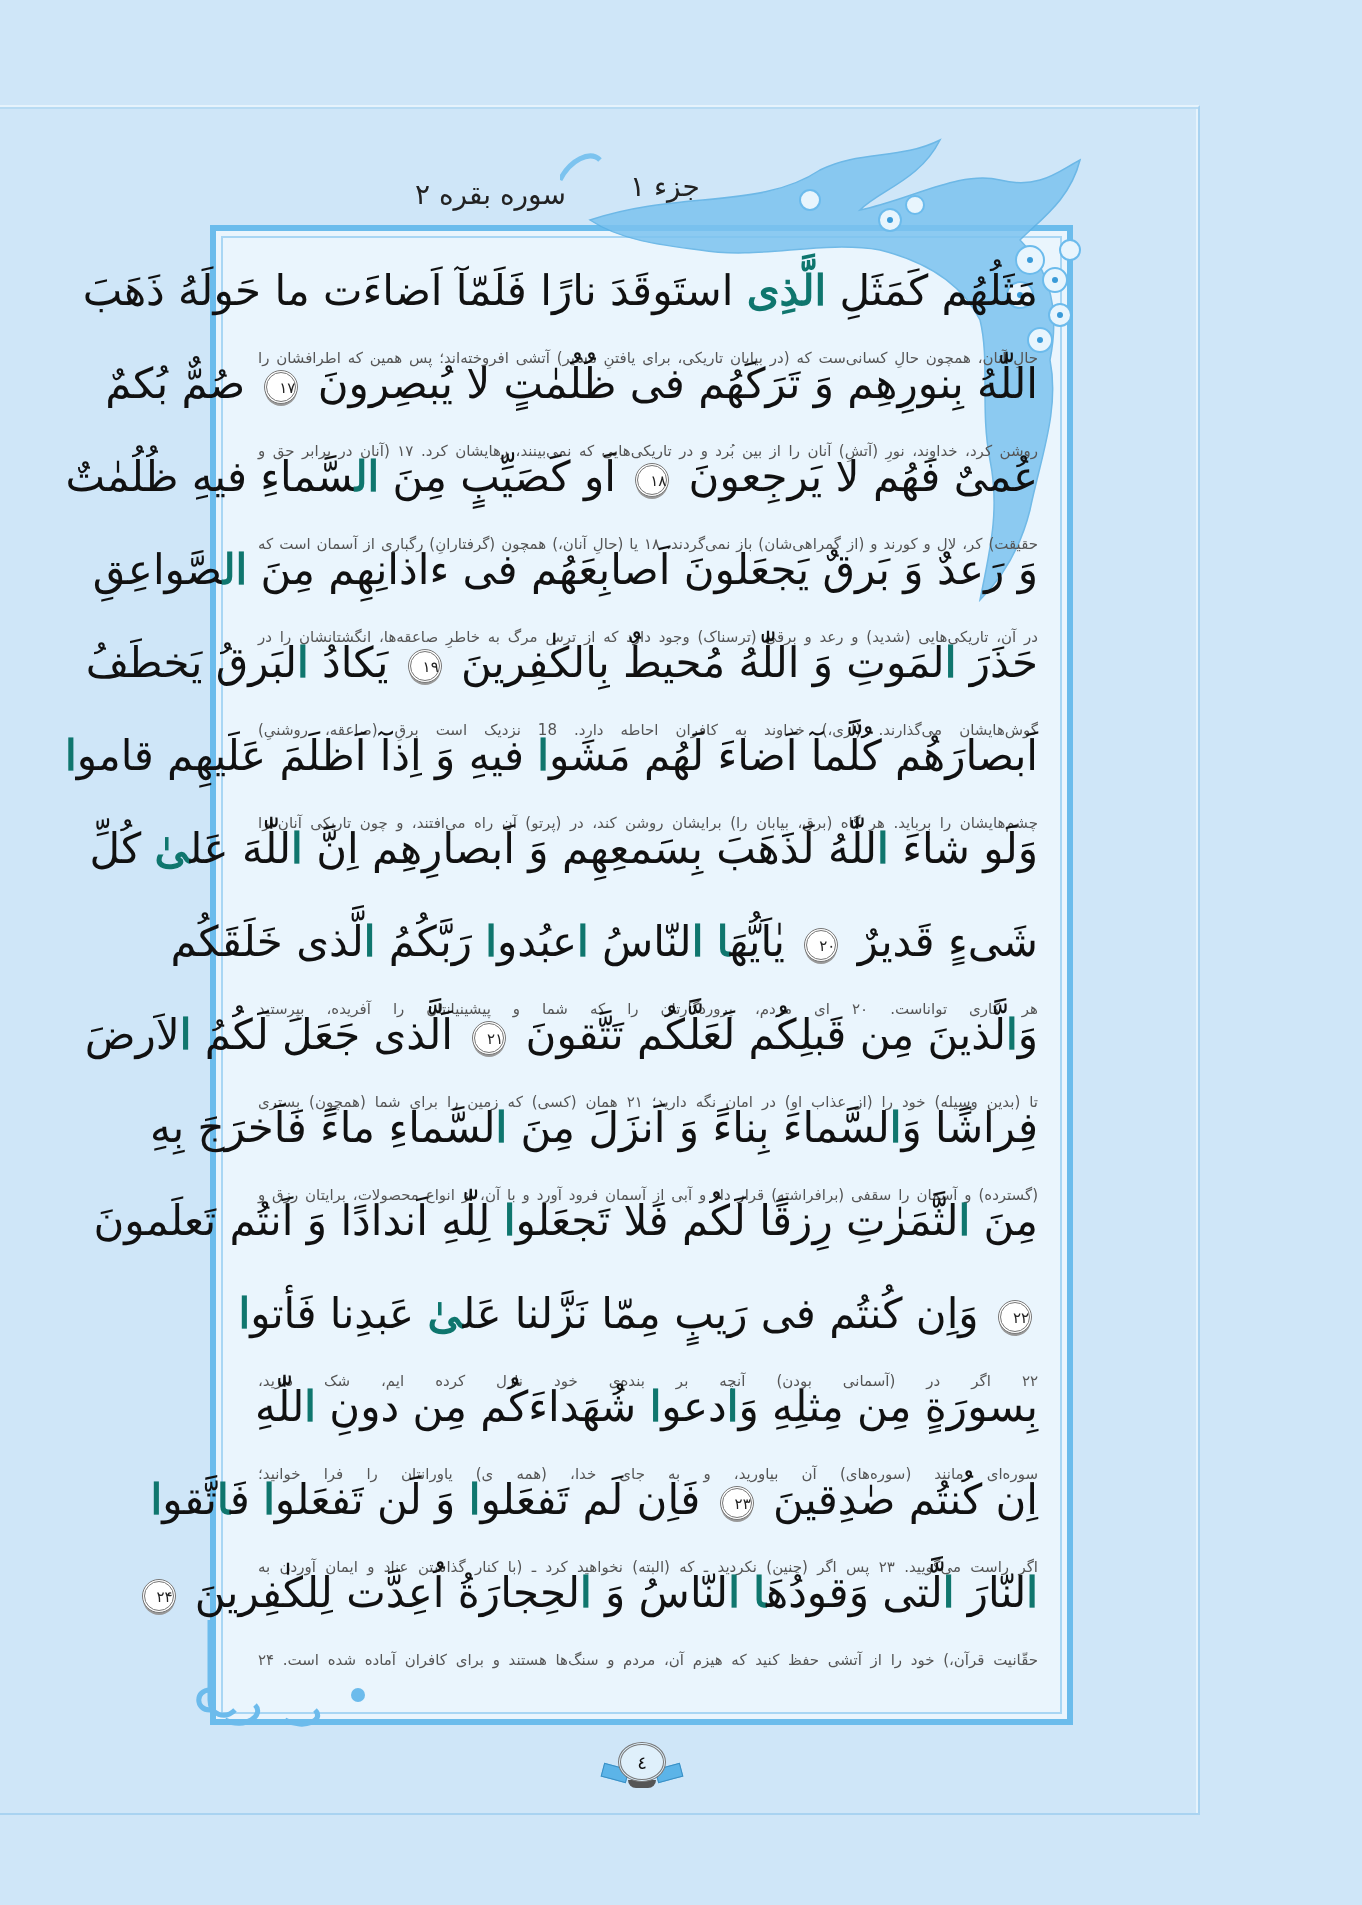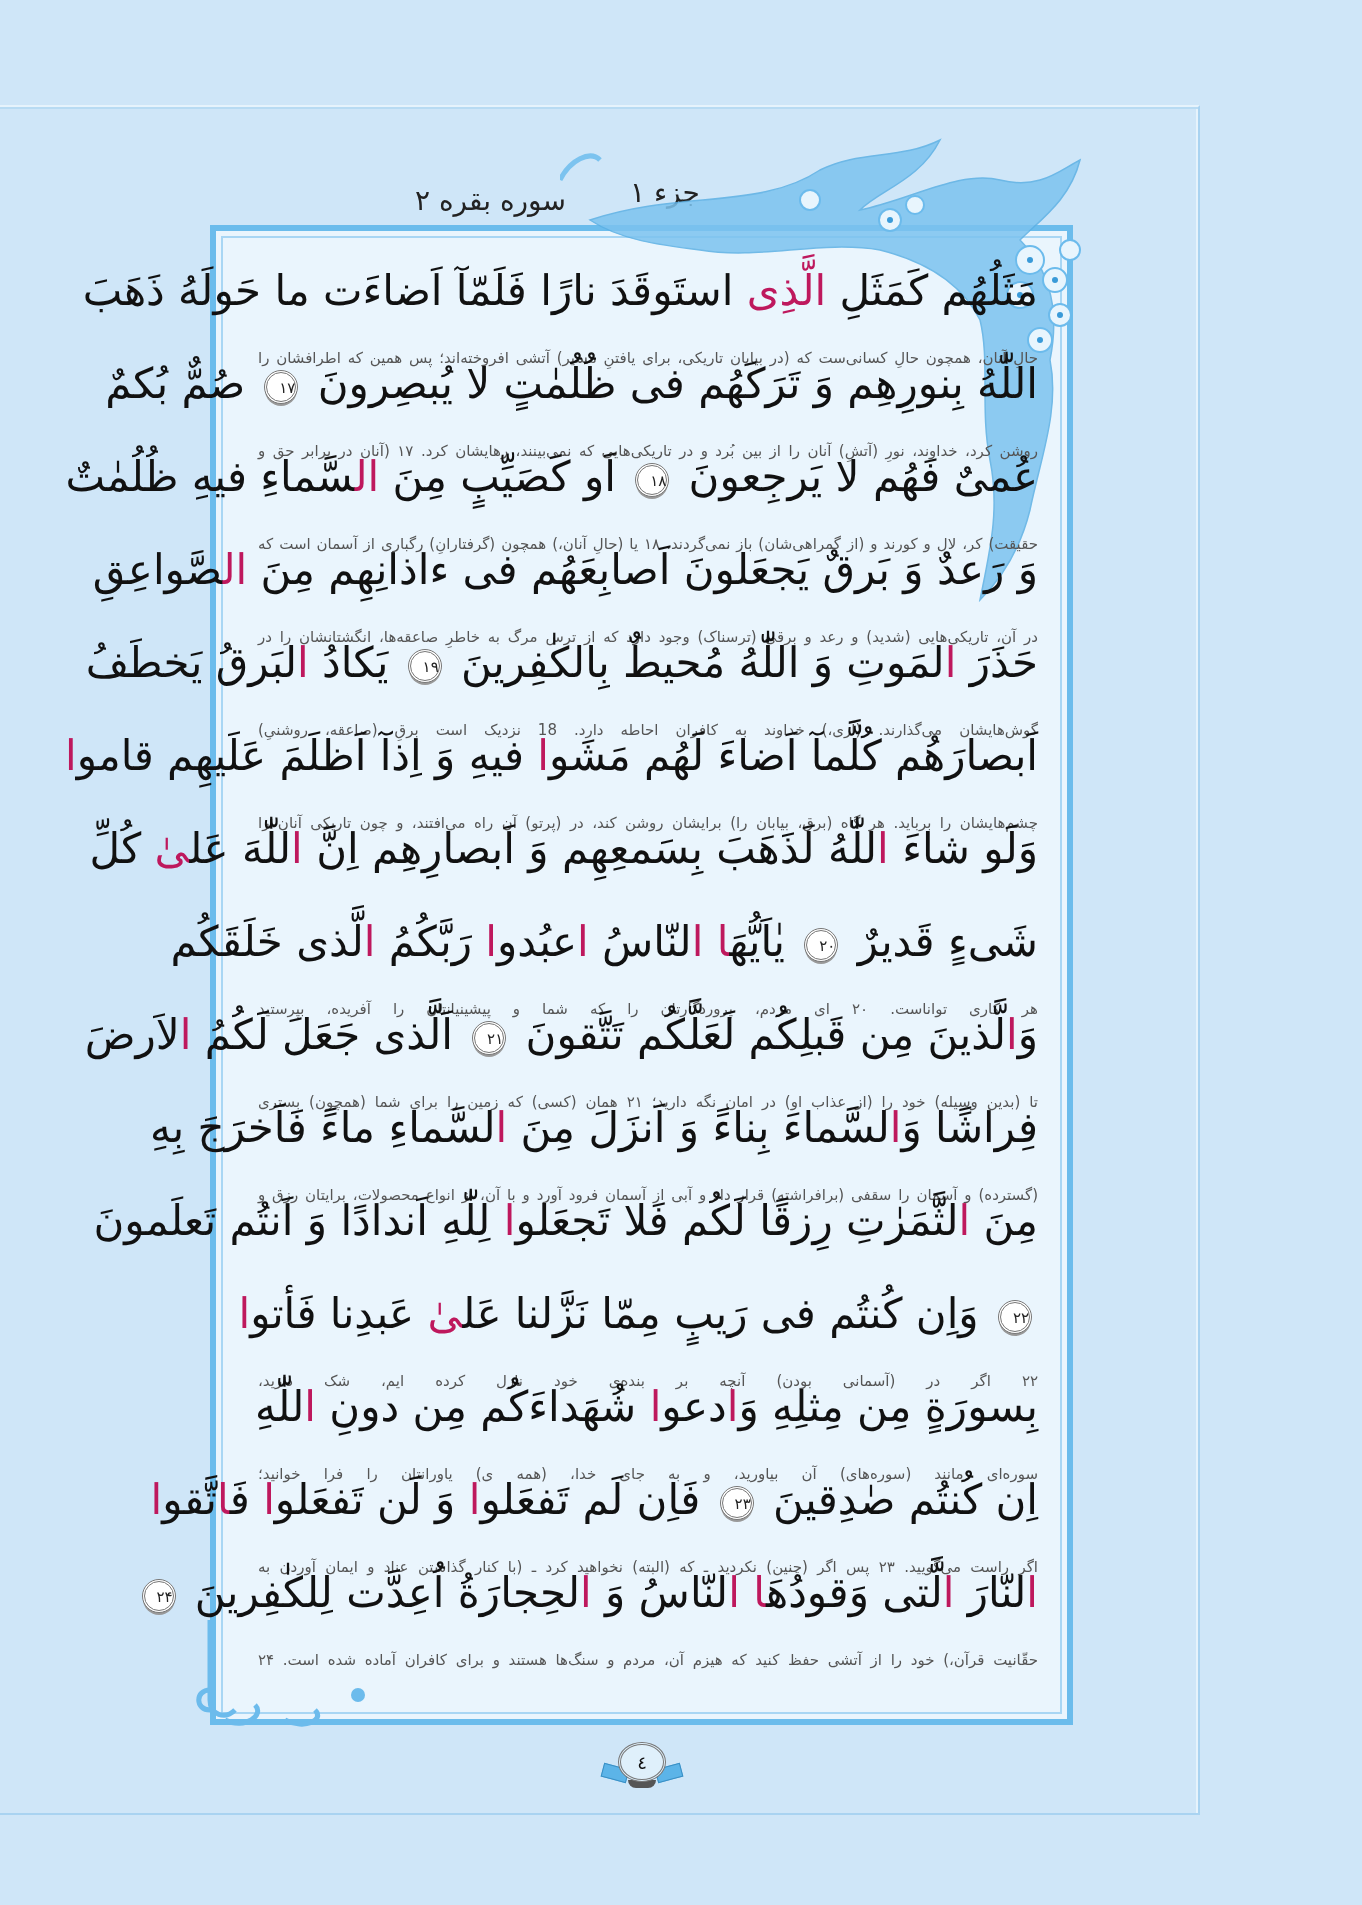--- a/index.html
+++ b/index.html
@@ -8,21 +8,21 @@
     background:#cfe6f8;
     font-family:"DejaVu Sans", sans-serif;
   }
   .outer-page {
     position:absolute; left:0; top:105px; width:1200px; height:1710px;
     border-top:2px solid #e6f3fc; border-right:2px solid #a9d3f1; border-bottom:2px solid #a9d3f1;
     box-shadow: inset 0 2px 0 #b8dbf3, inset -2px 0 0 #e6f3fc;
     box-sizing:border-box;
   }
   .running-head {
-    position:absolute; top:170px; left:0; width:1362px; height:40px;margin-top:6px;
+    position:absolute; top:170px; left:0; width:1362px; height:40px;
   }
   .juz {
     position:absolute; left:630px; top:0; font-size:28px; color:#222; direction:rtl;
   }
   .surah {
     position:absolute; left:415px; top:8px; font-size:28px; color:#222; direction:rtl;
   }
   .ornament {
     position:absolute; left:560px; top:130px; width:600px; height:480px; pointer-events:none;
   }
@@ -38,21 +38,21 @@
     border:2px solid #a8d6f4;
   }
   .content {
     position:absolute; left:258px; top:262px; width:780px; direction:rtl;
   }
   .line { height:93px; position:relative; }
   .ar {
     font-family:"DejaVu Serif", serif; font-size:42px; color:#111; line-height:58px;
     white-space:nowrap; text-align:justify; text-align-last:justify; display:block;
   }
-  .ar .hl { color:#be185d; }
+  .ar .hl { color:#0f766e;font-weight:bold; }
   .tr {
     font-family:"DejaVu Sans", sans-serif; font-size:15px; color:#555; line-height:26px;
     white-space:nowrap; text-align:justify; text-align-last:justify; display:block;margin-top:25px;
   }
   .marker {
     display:inline-block; width:34px; height:34px; border-radius:50%;
     border:3px double #777; background:#fff; color:#222; font-size:15px; line-height:30px;
     text-align:left; vertical-align:middle; margin:0 6px; box-sizing:border-box;
     box-shadow:0 3px 0 -1px #999;
   }

